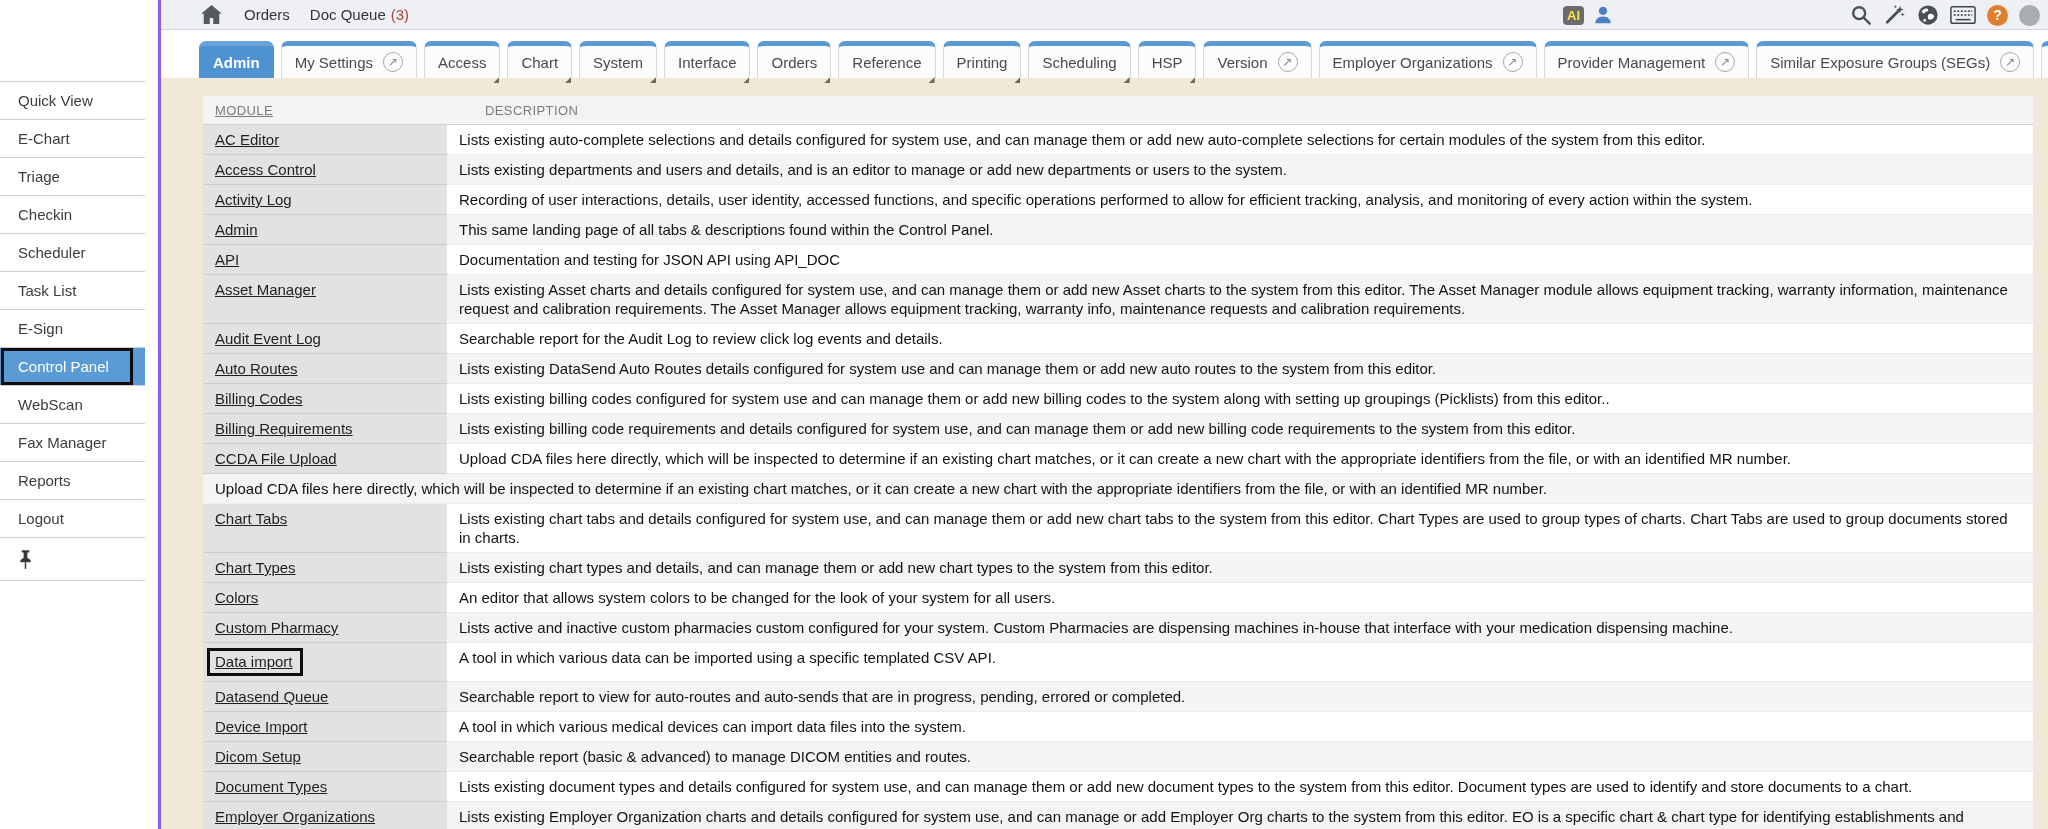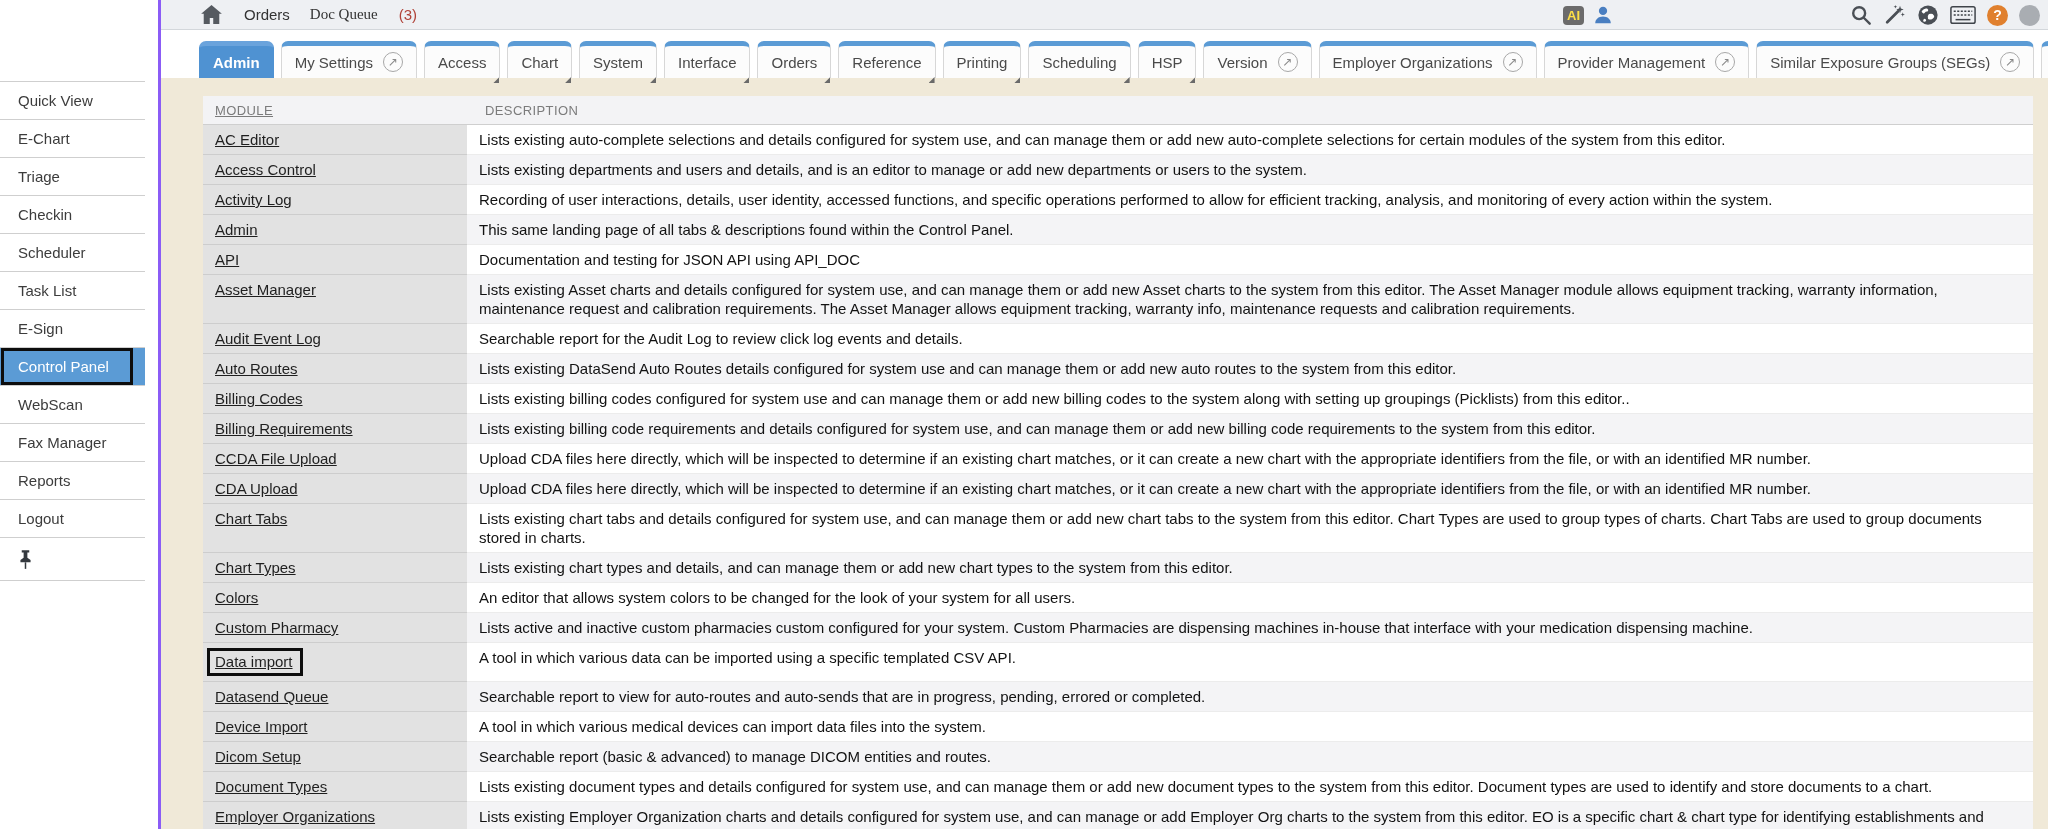--- a/index.html
+++ b/index.html
@@ -54,21 +54,21 @@
 
   
   .content{flex:1;background:#f0e9d8;padding:18px 15px 0 42px;overflow:hidden;}
   .dtable{background:#ffffff;height:100%;}
   .t-head{display:flex;background:#f3f3f5;border-bottom:1px solid #cfcfcf;height:29px;align-items:center;}
   .t-head .h-cell{font-size:13px;color:#7b7b7b;letter-spacing:.4px;}
   .h-module{width:270px;flex:none;padding-left:12px;text-decoration:underline;}
   .h-desc{flex:1;padding-left:12px;}
   .t-row{display:flex;}
   .cell{min-height:30px;padding:5px 16px 5px 12px;line-height:19px;font-size:15px;}
-  .cell-module{width:264px;flex:none;background:#e2e2e2;border-bottom:1px solid #cdcdcd;}
+  .cell-module{width:244px;flex:none;background:#e2e2e2;border-bottom:1px solid #cdcdcd;}
   .cell-desc{flex:1;color:#121212;background:#ffffff;border-bottom:1px solid #ececec;}
   .t-row:nth-child(even) .cell-desc{background:#f4f4f6;}
   .mod-link{color:#1f1f1f;text-decoration:underline;cursor:pointer;}
   .hl-box{display:inline-block;border:3px solid #0d0d0d;padding:1px 7px 2px 5px;margin-left:-8px;}
 
   svg{display:block;}
 </style>
 </head>
 <body>
 
@@ -127,21 +127,21 @@
   <div class="topbar">
     <span class="home-btn icon-btn">
       <span>
         <svg width="21" height="19" viewBox="0 0 24 22">
             <path fill="#555a60" d="M12 0 L0 10 h3 v12 h7 v-7 h4 v7 h7 V10 h3 Z"></path>
           </svg>
       </span>
     </span>
     <span class="crumb">Orders</span>
     <span class="crumb-group">
-      <span class="crumb" style="margin-right:16px;font-family:Liberation Serif, serif;">Doc Queue</span>
+      <span class="crumb" style="margin-right:0;">Doc Queue</span>
       <span class="crumb-count">(3)</span>
     </span>
 
     <span class="ai-group">
       <span class="ai-badge">AI</span>
       <span class="icon-btn">
         <svg width="22" height="22" viewBox="0 0 24 24">
             <circle cx="12" cy="7.5" r="4.5" fill="#4a7fc1"></circle>
             <path fill="#4a7fc1" d="M12 13.5 c-5 0 -8.5 3 -8.5 7.5 h17 c0 -4.5 -3.5 -7.5 -8.5 -7.5 Z"></path>
           </svg>
@@ -290,21 +290,20 @@
           </div>
           <div class="t-row">
             <div class="cell cell-module"><a class="mod-link">Billing Requirements</a></div>
             <div class="cell cell-desc">Lists existing billing code requirements and details configured for system use, and can manage them or add new billing code requirements to the system from this editor.</div>
           </div>
           <div class="t-row">
             <div class="cell cell-module"><a class="mod-link">CCDA File Upload</a></div>
             <div class="cell cell-desc">Upload CDA files here directly, which will be inspected to determine if an existing chart matches, or it can create a new chart with the appropriate identifiers from the file, or with an identified MR number.</div>
           </div>
           <div class="t-row">
-            <div class="cell cell-module"><a class="mod-link">CDA Upload</a></div>
             <div class="cell cell-desc">Upload CDA files here directly, which will be inspected to determine if an existing chart matches, or it can create a new chart with the appropriate identifiers from the file, or with an identified MR number.</div>
           </div>
           <div class="t-row">
             <div class="cell cell-module"><a class="mod-link">Chart Tabs</a></div>
             <div class="cell cell-desc">Lists existing chart tabs and details configured for system use, and can manage them or add new chart tabs to the system from this editor. Chart Types are used to group types of charts. Chart Tabs are used to group documents stored in charts.</div>
           </div>
           <div class="t-row">
             <div class="cell cell-module"><a class="mod-link">Chart Types</a></div>
             <div class="cell cell-desc">Lists existing chart types and details, and can manage them or add new chart types to the system from this editor.</div>
           </div>

